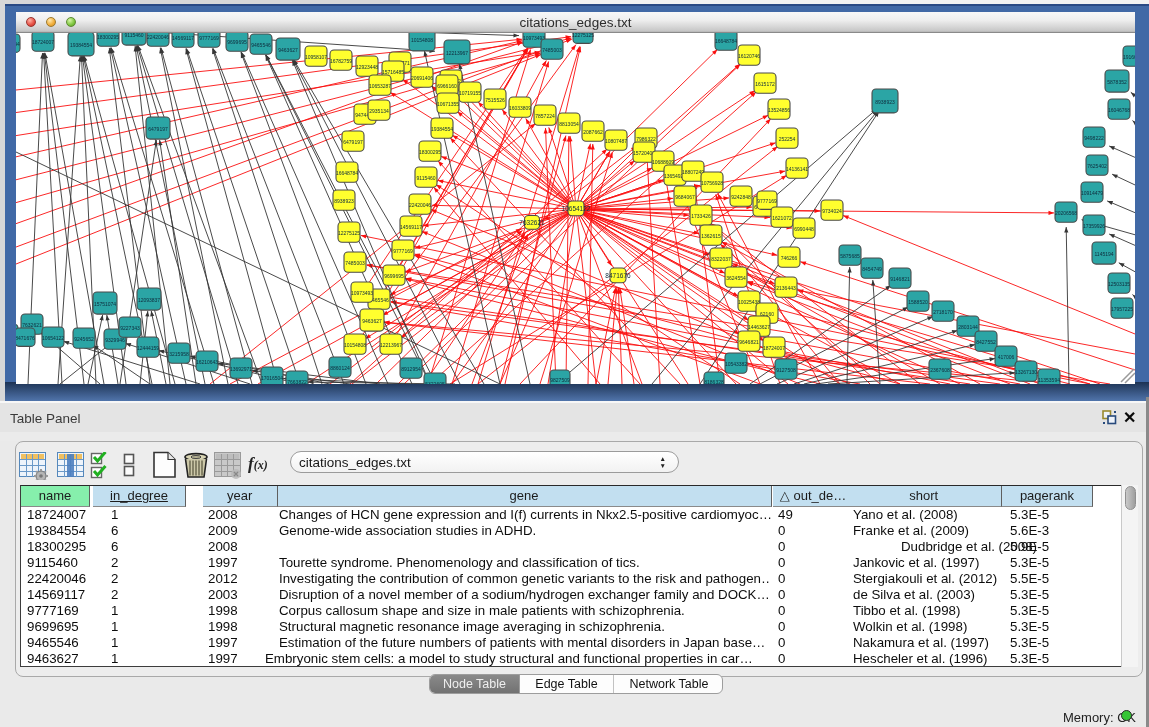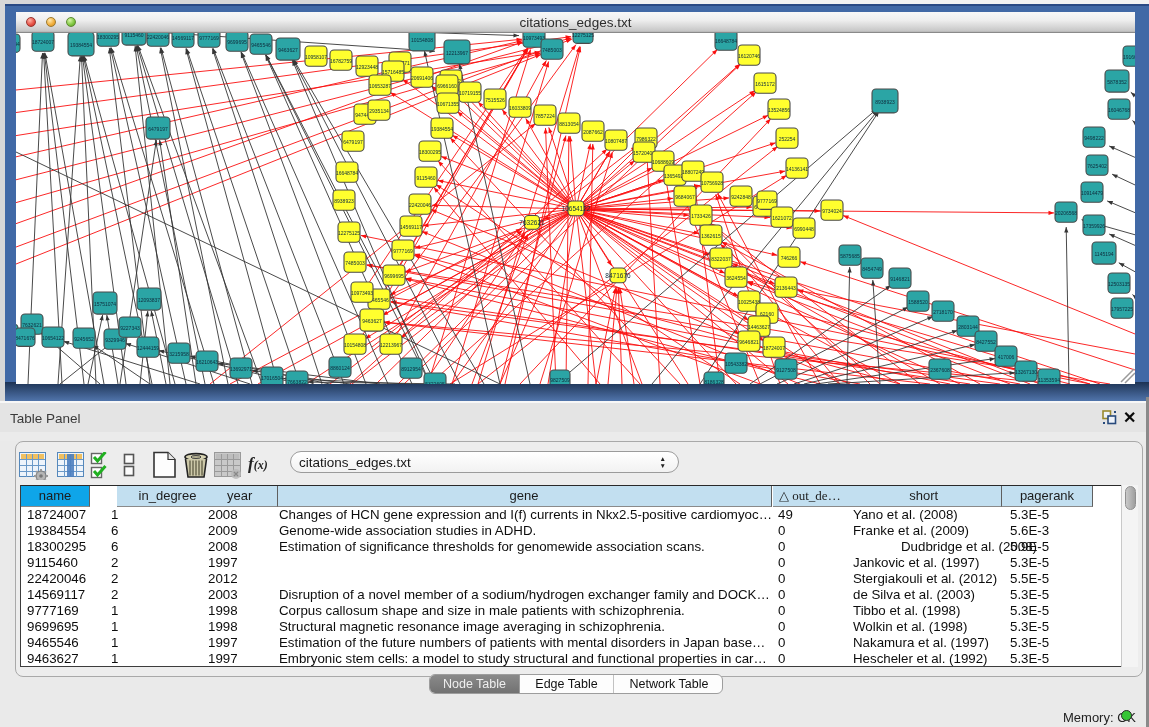--- a/index.html
+++ b/index.html
@@ -841,57 +841,58 @@
         <line x1="7.5" y1="2" x2="7.5" y2="25" stroke="#9a9a9a"></line>
         <line x1="13.5" y1="2" x2="13.5" y2="25" stroke="#9a9a9a"></line>
         <line x1="19.5" y1="2" x2="19.5" y2="25" stroke="#9a9a9a"></line>
         <circle cx="22" cy="22" r="5" fill="#b9b9b9" opacity="0.85"></circle>
         <path d="M20 20 l4 4 M24 20 l-4 4" stroke="#888" stroke-width="1.4"></path>
       </svg>
 <div class="abs" style="left:232px;top:12px;font-size:17px;font-style:italic;font-weight:bold;color:#222;font-family:'Liberation Serif',serif">f<span style="font-size:12px">(x)</span></div>
     </div>
   <div class="abs" id="dropdown">citations_edges.txt<span class="abs" id="dd-arrows">▲<br>▼</span></div>
   <div class="abs" id="tbl">
-      <div class="hrow" style="left:0px;width:69px;background:#0ea5e9;">name</div>
-<div class="hrow" style="left:96px;width:102px;">in_degree</div>
+      <div class="hrow" style="left:0px;width:69px;background:#86efac;">name</div>
+<div class="hrow" style="left:72px;width:93px;text-decoration:underline;">in_degree</div>
 <div class="hrow" style="left:182px;width:74.5px;">year</div>
 <div class="hrow" style="left:256.5px;width:494.1px;">gene</div>
-<div class="hrow" style="left:752px;width:75.0px;text-align:left;padding-left:6px;font-family:Liberation Serif, serif;">△ out_de…</div>
+<div class="hrow" style="left:752px;width:75.0px;text-align:center;padding-left:6px;">△ out_de…</div>
 <div class="hrow" style="left:825.6px;width:155.39999999999998px;">short</div>
 <div class="hrow" style="left:981px;width:91px;">pagerank</div>
 <div class="cell" style="left:6px;top:21px">18724007</div>
 <div class="cell" style="left:90px;top:21px">1</div>
 <div class="cell" style="left:187px;top:21px">2008</div>
 <div class="cell" style="left:258px;top:21px;width:492px;overflow:hidden">Changes of HCN gene expression and I(f) currents in Nkx2.5-positive cardiomyoc…</div>
 <div class="cell" style="left:757px;top:21px">49</div>
 <div class="cell" style="left:832px;top:21px">Yano et al. (2008)</div>
 <div class="cell" style="left:989px;top:21px">5.3E-5</div>
 <div class="cell" style="left:6px;top:37px">19384554</div>
 <div class="cell" style="left:90px;top:37px">6</div>
 <div class="cell" style="left:187px;top:37px">2009</div>
 <div class="cell" style="left:258px;top:37px;width:492px;overflow:hidden">Genome-wide association studies in ADHD.</div>
 <div class="cell" style="left:757px;top:37px">0</div>
 <div class="cell" style="left:832px;top:37px">Franke et al. (2009)</div>
 <div class="cell" style="left:989px;top:37px">5.6E-3</div>
 <div class="cell" style="left:6px;top:53px">18300295</div>
 <div class="cell" style="left:90px;top:53px">6</div>
 <div class="cell" style="left:187px;top:53px">2008</div>
-<div class="cell" style="left:258px;top:53px;width:492px;overflow:hidden">Estimation of significance thresholds for genomewide association scans.</div>
 <div class="cell" style="left:757px;top:53px">0</div>
 <div class="cell" style="left:880px;top:53px">Dudbridge et al. (2008)</div>
 <div class="cell" style="left:989px;top:53px">5.9E-5</div>
 <div class="cell" style="left:6px;top:69px">9115460</div>
 <div class="cell" style="left:90px;top:69px">2</div>
 <div class="cell" style="left:187px;top:69px">1997</div>
+<div class="cell" style="left:258px;top:69px;width:492px;overflow:hidden">Tourette syndrome. Phenomenology and classification of tics.</div>
 <div class="cell" style="left:757px;top:69px">0</div>
 <div class="cell" style="left:832px;top:69px">Jankovic et al. (1997)</div>
 <div class="cell" style="left:989px;top:69px">5.3E-5</div>
 <div class="cell" style="left:6px;top:85px">22420046</div>
 <div class="cell" style="left:90px;top:85px">2</div>
 <div class="cell" style="left:187px;top:85px">2012</div>
+<div class="cell" style="left:258px;top:85px;width:492px;overflow:hidden">Investigating the contribution of common genetic variants to the risk and pathogen…</div>
 <div class="cell" style="left:757px;top:85px">0</div>
 <div class="cell" style="left:832px;top:85px">Stergiakouli et al. (2012)</div>
 <div class="cell" style="left:989px;top:85px">5.5E-5</div>
 <div class="cell" style="left:6px;top:101px">14569117</div>
 <div class="cell" style="left:90px;top:101px">2</div>
 <div class="cell" style="left:187px;top:101px">2003</div>
 <div class="cell" style="left:258px;top:101px;width:492px;overflow:hidden">Disruption of a novel member of a sodium/hydrogen exchanger family and DOCK…</div>
 <div class="cell" style="left:757px;top:101px">0</div>
 <div class="cell" style="left:832px;top:101px">de Silva et al. (2003)</div>
 <div class="cell" style="left:989px;top:101px">5.3E-5</div>
@@ -912,23 +913,23 @@
 <div class="cell" style="left:6px;top:149px">9465546</div>
 <div class="cell" style="left:90px;top:149px">1</div>
 <div class="cell" style="left:187px;top:149px">1997</div>
 <div class="cell" style="left:258px;top:149px;width:492px;overflow:hidden">Estimation of the future numbers of patients with mental disorders in Japan base…</div>
 <div class="cell" style="left:757px;top:149px">0</div>
 <div class="cell" style="left:832px;top:149px">Nakamura et al. (1997)</div>
 <div class="cell" style="left:989px;top:149px">5.3E-5</div>
 <div class="cell" style="left:6px;top:165px">9463627</div>
 <div class="cell" style="left:90px;top:165px">1</div>
 <div class="cell" style="left:187px;top:165px">1997</div>
-<div class="cell" style="left:258px;top:165px;width:492px;overflow:hidden">Embryonic stem cells: a model to study structural and functional properties in car…</div>
+<div class="cell" style="left:244px;top:165px;width:492px;overflow:hidden">Embryonic stem cells: a model to study structural and functional properties in car…</div>
 <div class="cell" style="left:757px;top:165px">0</div>
-<div class="cell" style="left:832px;top:165px">Hescheler et al. (1992)</div>
+<div class="cell" style="left:832px;top:165px">Hescheler et al. (1996)</div>
 <div class="cell" style="left:989px;top:165px">5.3E-5</div>
     </div>
   <div class="abs" id="scroll">
       <div class="abs" id="thumb"></div>
     </div>
 </div>
 
 <div class="abs" id="tabs">
   <div class="abs" id="tab1">Node Table</div>
   <div class="abs" id="tab2">Edge Table</div>

